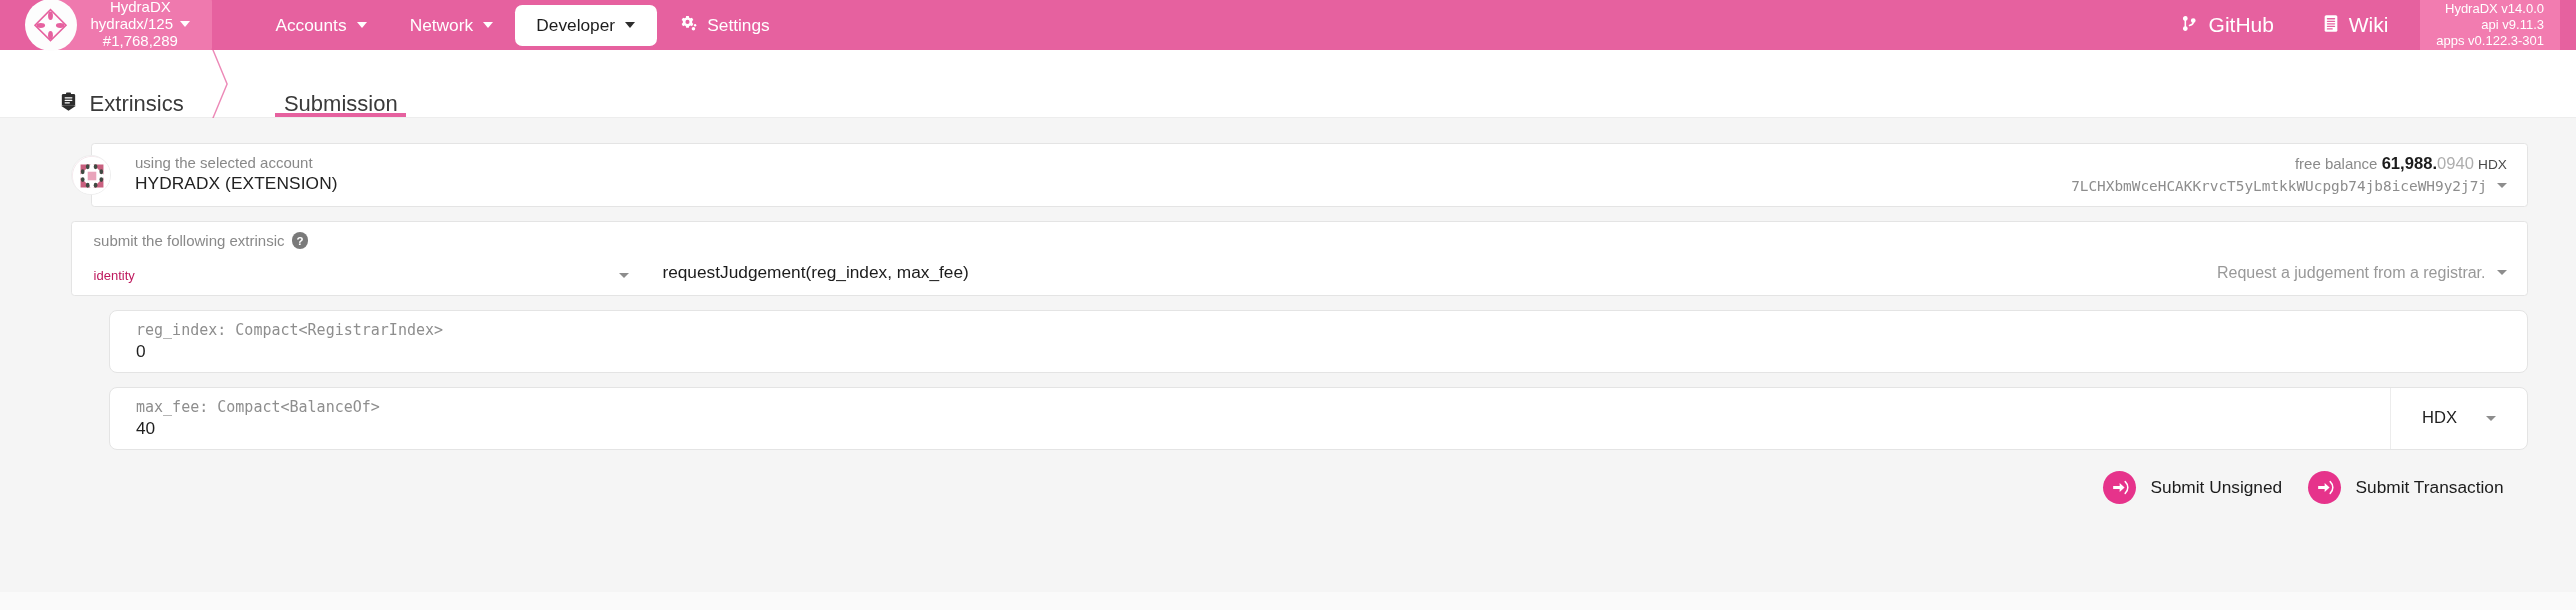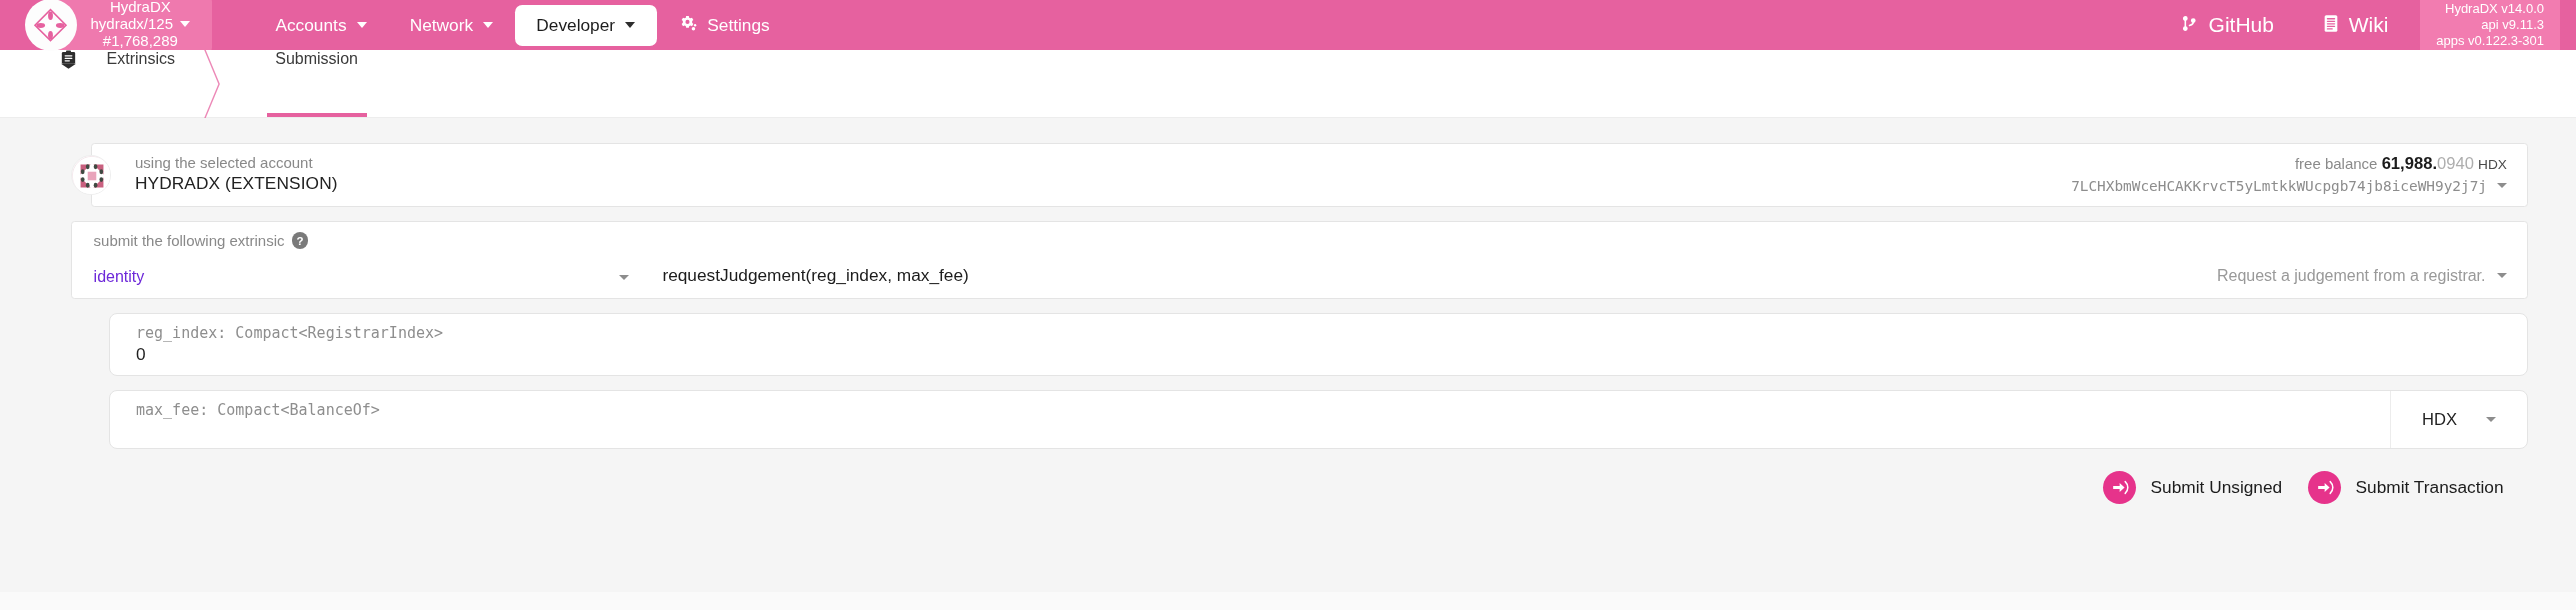--- a/index.html
+++ b/index.html
@@ -115,22 +115,22 @@
   .tabstrip {
     height: 68px;
     background: #ffffff;
     border-bottom: 0.7px solid #ededed;
     display: flex;
     align-items: stretch;
     padding-left: 50px;
     position: relative;
   }
   .tab {
-    display: flex; align-items: flex-start; gap: 29px;
-    font-size: 16px;
+    display: flex; align-items: flex-end; gap: 12px;
+    font-size: 22px;
     color: #3a3a3a;
     padding: 0 8.6px;
     cursor: pointer;
     position: relative;
   }
   .tab .ticon { font-size: 19px; }
   .tab-sep {
     width: 53px;
     display: flex; align-items: center; justify-content: center;
     position: relative;
@@ -228,22 +228,22 @@
     min-height: 61px;
   }
   .ext-left {
     width: 576px;
     padding: 10px 19px 11.5px 21.6px;
     display: flex; flex-direction: column; gap: 19px;
     border-right: 0;
   }
   .select-line {
     display: flex; align-items: center;
-    font-size: 16px;
-    color: #6d28d9;
+    font-size: 13px;
+    color: #be185d;
   }
   .select-line .sel-caret { margin-left: auto; }
   .helpicon {
     display: inline-flex;
     align-items: center; justify-content: center;
     width: 16.6px; height: 16.6px;
     border-radius: 50%;
     background: #7a7a7a;
     color: #ffffff;
     font-size: 11.5px;
@@ -520,20 +520,21 @@
   <div class="param-row">
     <div class="param-main">
       <div class="param-label">reg_index: Compact&lt;RegistrarIndex&gt;</div>
       <div class="param-value">0</div>
     </div>
   </div>
 
   <div class="param-row">
     <div class="param-main">
       <div class="param-label">max_fee: Compact&lt;BalanceOf&gt;</div>
+      <div class="param-value">40</div>
     </div>
     <div class="param-unit">
       <span>HDX</span>
       <span class="caret-grey"></span>
     </div>
   </div>
 
   <div class="btn-row">
     <button class="btn">
       <span class="btn-circle">

